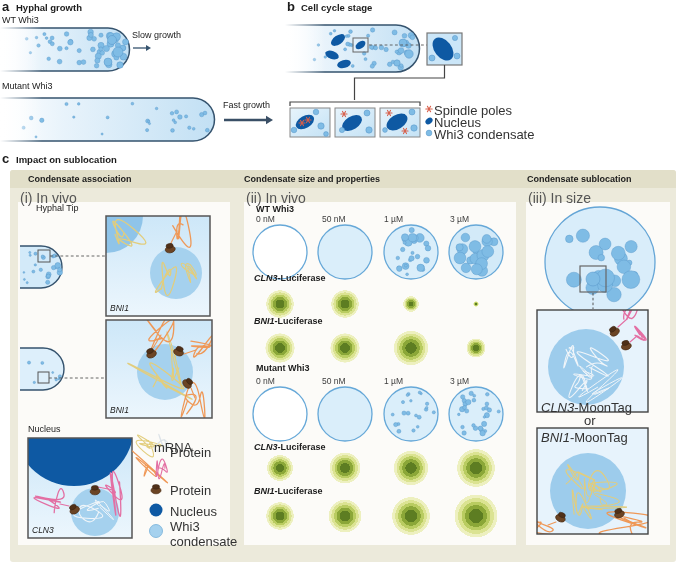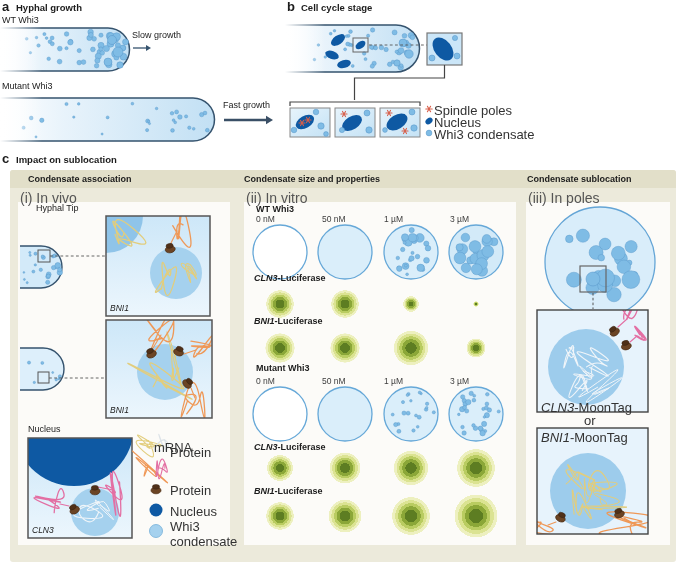--- a/index.html
+++ b/index.html
@@ -583,22 +583,22 @@
   <div class="t tiny" style="left:434px;top:104px">Spindle poles</div>
   <div class="t tiny" style="left:434px;top:116px">Nucleus</div>
   <div class="t tiny" style="left:434px;top:128px">Whi3 condensate</div>
 
   <div class="t plet" style="left:2px;top:152px">c</div>
   <div class="t ptitle" style="left:16px;top:155px">Impact on sublocation</div>
   <div class="t colhead" style="left:28px;top:174px">Condensate association</div>
   <div class="t colhead" style="left:244px;top:174px">Condensate size and properties</div>
   <div class="t colhead" style="left:527px;top:174px">Condensate sublocation</div>
   <div class="t tiny2" style="left:20px;top:190px">(i) In vivo</div>
-  <div class="t tiny2" style="left:246px;top:190px">(ii) In vitro</div>
-  <div class="t tiny2" style="left:528px;top:190px">(iii) In poles</div>
+  <div class="t tiny2" style="left:246px;top:190px">(ii) In vivo</div>
+  <div class="t tiny2" style="left:528px;top:190px">(iii) In size</div>
 
   <div class="t small" style="left:36px;top:203px">Hyphal Tip</div>
   <div class="t gene" style="left:110px;top:304px">BNI1</div>
   <div class="t gene" style="left:110px;top:406px">BNI1</div>
   <div class="t small" style="left:28px;top:424px">Nucleus</div>
   <div class="t gene" style="left:32px;top:526px">CLN3</div>
   <div class="t tiny" style="left:154px;top:441px">mRNA</div>
   <div class="t tiny" style="left:170px;top:446px">Protein</div>
   <div class="t tiny" style="left:170px;top:484px">Protein</div>
   <div class="t tiny" style="left:170px;top:505px">Nucleus</div>

